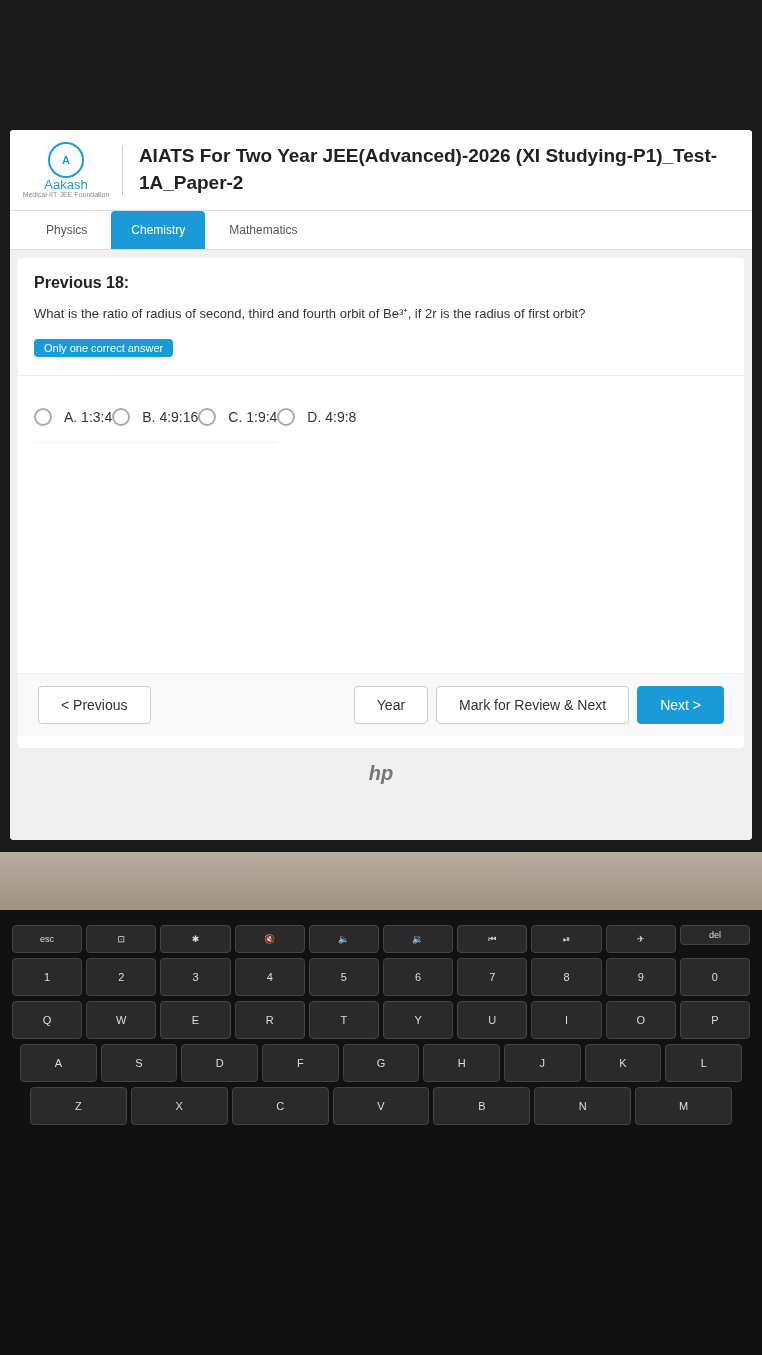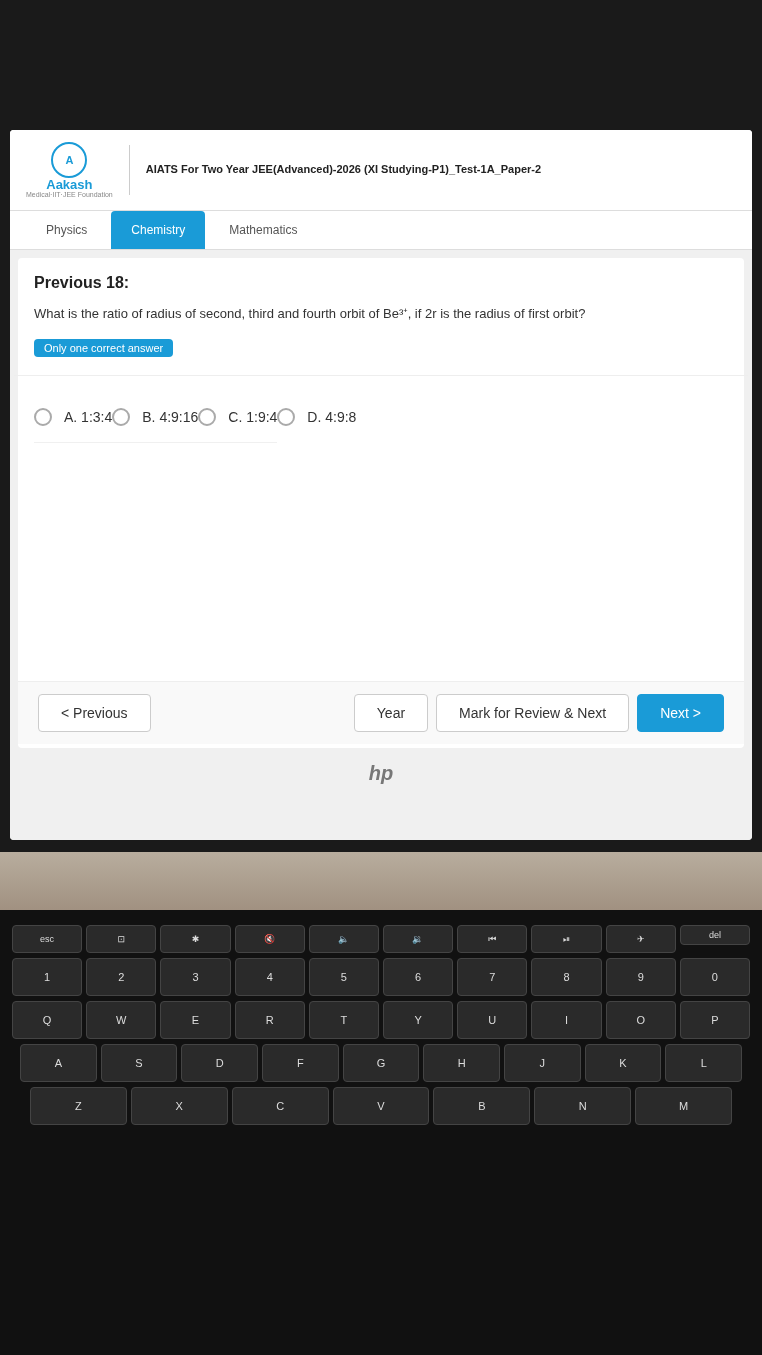--- a/index.html
+++ b/index.html
@@ -39,40 +39,40 @@
       display: flex;
       align-items: center;
       justify-content: center;
       font-size: 14px;
       font-weight: bold;
       color: #1a9bd7;
     }
 
     .logo-text {
       font-size: 13px;
-      font-weight: bold;
+      font-weight: normal;
       color: #1a9bd7;
       line-height: 1;
     }
 
     .logo-sub {
       font-size: 7px;
       color: #888;
       text-align: center;
       white-space: nowrap;
     }
 
     .header-divider {
       width: 1px;
       height: 50px;
       background: #ccc;
     }
 
     .exam-title {
-      font-size: 11px;
+      font-size: 19px;
       font-weight: bold;
       color: #222;
       line-height: 1.4;
     }
 
     
     .tabs {
       background: #fff;
       border-bottom: 1px solid #ddd;
       display: flex;
@@ -161,21 +161,21 @@
 
     
     .footer {
       display: flex;
       align-items: center;
       justify-content: space-between;
       padding: 12px 20px;
       background: #f9f9f9;
       border-top: 1px solid #eee;
       position: absolute;
-      bottom: 4px;
+      bottom: 12px;
       left: 0;
       right: 0;
     }
 
     .btn {
       padding: 10px 22px;
       border-radius: 4px;
       font-size: 14px;
       cursor: pointer;
       border: none;

